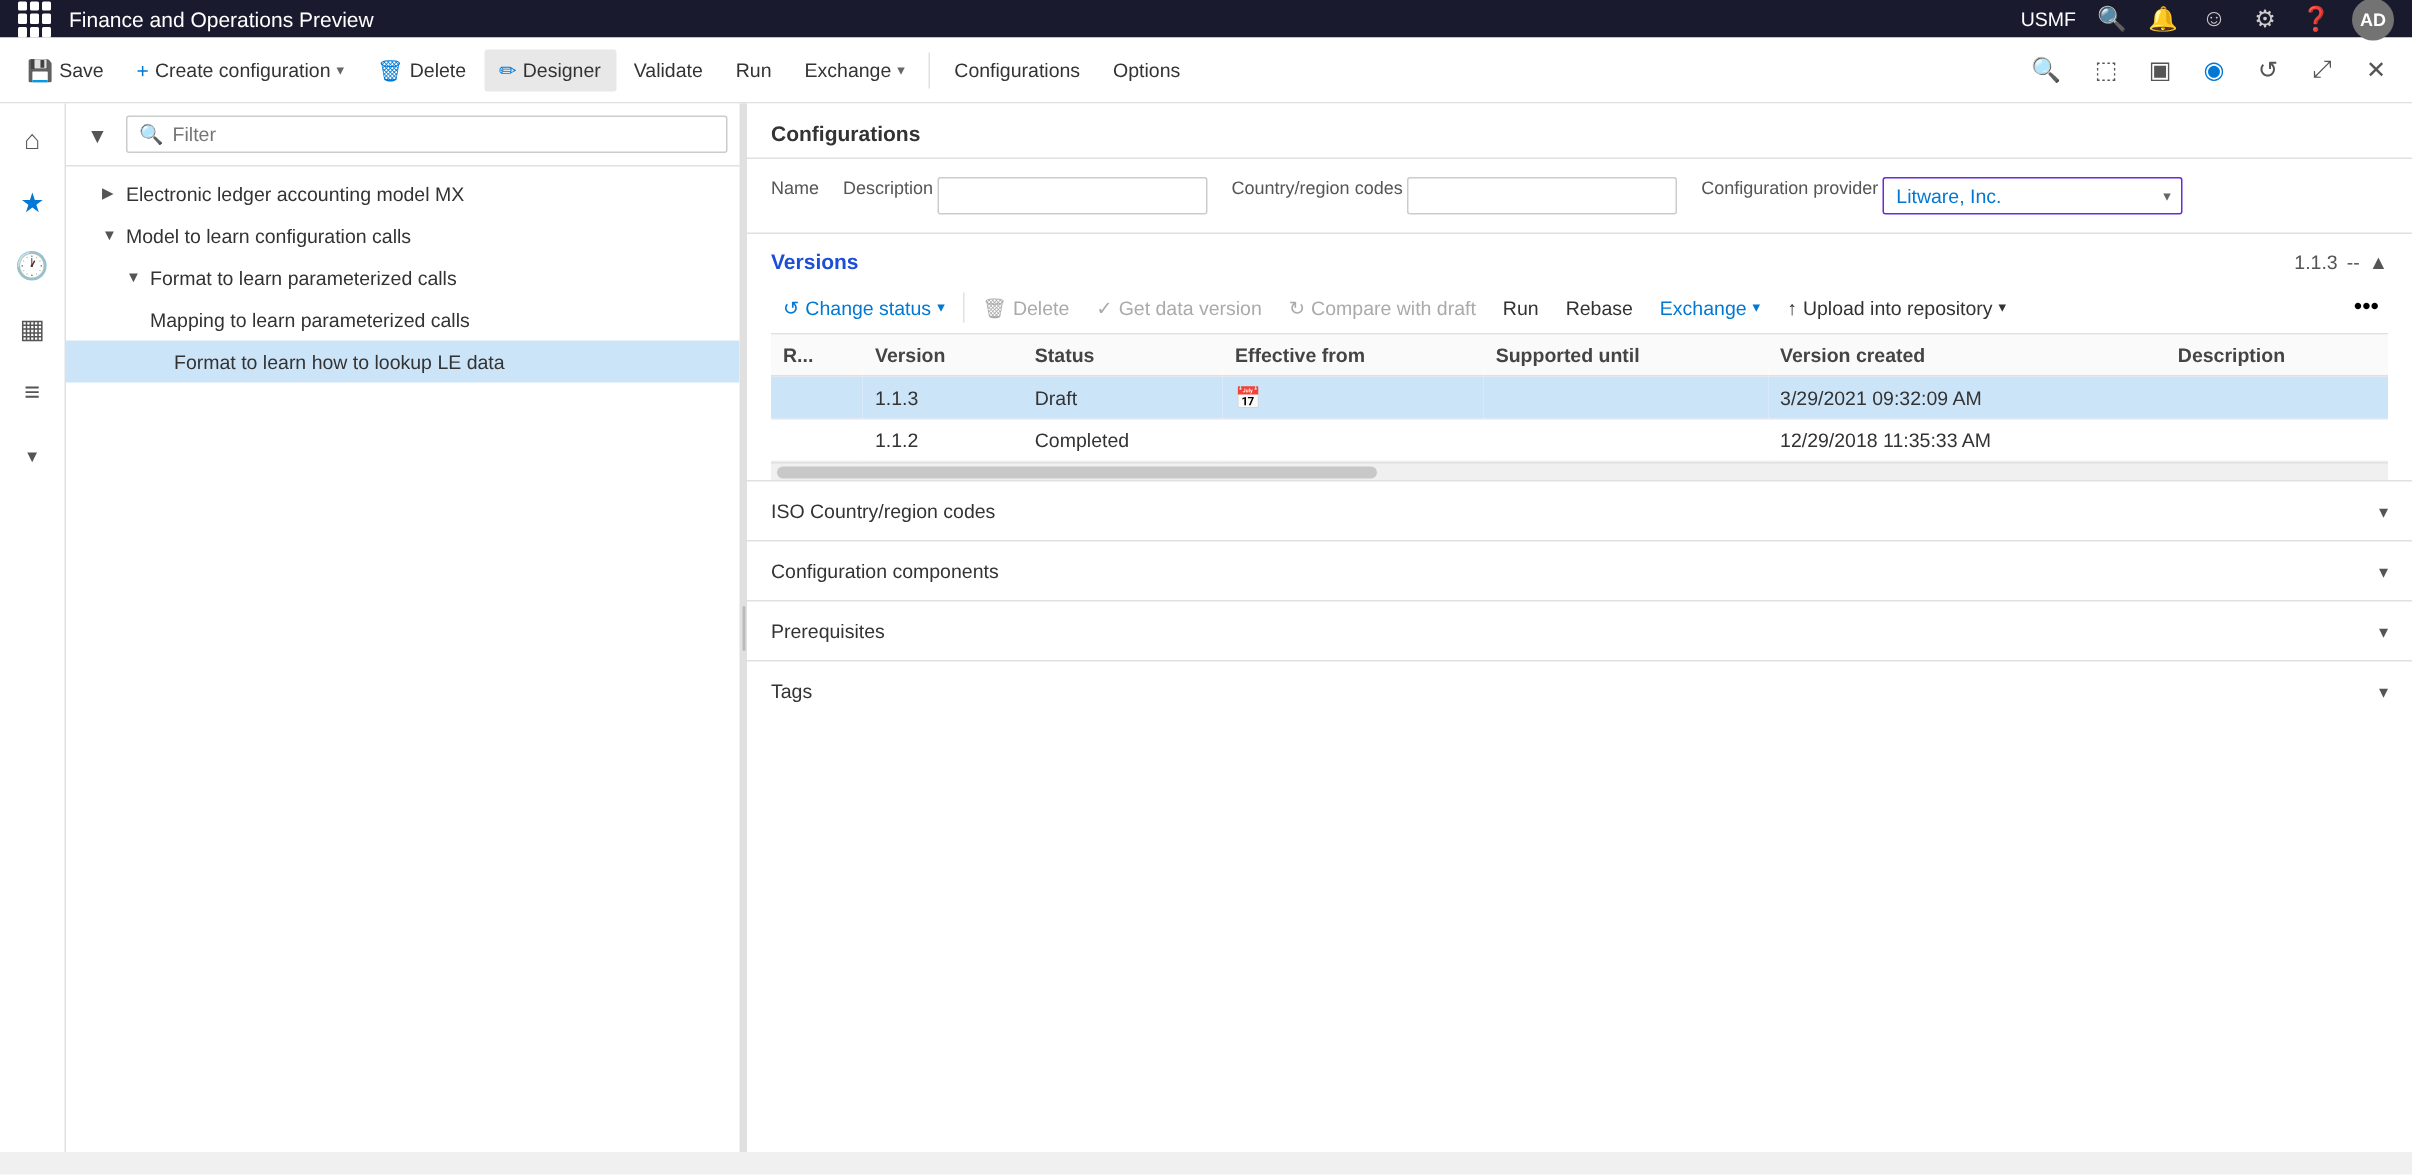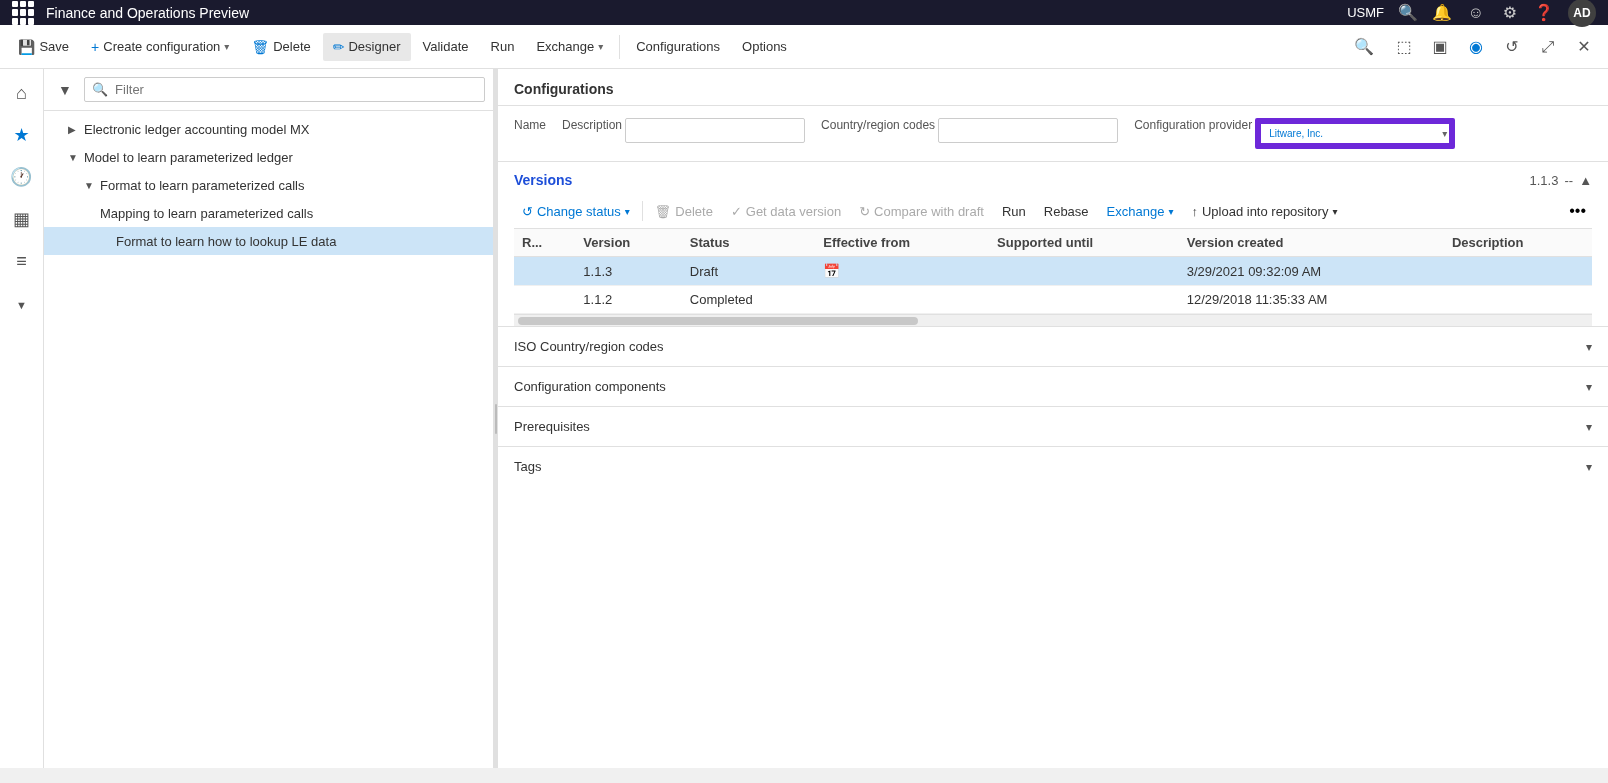--- a/index.html
+++ b/index.html
@@ -26,21 +26,21 @@
     .title-bar-title { font-size: 14px; font-weight: 400; flex: 1; }
     .title-bar-right {
       display: flex; align-items: center; gap: 14px; font-size: 13px;
     }
     .title-bar-right .usmf { font-size: 13px; }
     .title-bar-icon {
       width: 20px; height: 20px; display: flex; align-items: center; justify-content: center;
       font-size: 16px; cursor: pointer; color: #ccc;
     }
     .avatar {
-      width: 28px; height: 28px; border-radius: 50%; background: #404040;
+      width: 28px; height: 28px; border-radius: 50%; background: #737373;
       display: flex; align-items: center; justify-content: center;
       font-size: 12px; font-weight: bold; color: white; cursor: pointer;
     }
 
     
     .command-bar {
       background: white;
       height: 44px;
       border-bottom: 1px solid #e0e0e0;
       display: flex;
@@ -167,22 +167,22 @@
       border: 1px solid #ccc; border-radius: 2px;
       padding: 4px 8px; font-size: 13px; color: #333;
       background: white; outline: none; min-width: 120px;
     }
     .form-input.wide { width: 220px; }
     .form-input.medium { width: 180px; }
     .form-select-wrap {
       position: relative; display: flex; align-items: center;
     }
     .form-select-wrap select {
-      border: 6px solid #6d28d9; border-radius: 2px;
-      padding: 4px 28px 4px 8px; font-size: 10px; color: #0078d4;
+      border: 1px solid #6d28d9; border-radius: 2px;
+      padding: 4px 28px 4px 8px; font-size: 13px; color: #0078d4;
       background: white; outline: none; appearance: none; cursor: pointer;
       width: 200px;
     }
     .form-select-caret {
       position: absolute; right: 8px; font-size: 10px; color: #666; pointer-events: none;
     }
 
     
     .versions-section { padding: 0 16px 0; }
     .versions-header {
@@ -344,21 +344,21 @@
 
     <div class="nav-tree">
 
       <div class="nav-item nav-indent-1">
         <span class="nav-caret">▶</span>
         <span class="nav-text">Electronic ledger accounting model MX</span>
       </div>
 
       <div class="nav-item nav-indent-1">
         <span class="nav-caret">▼</span>
-        <span class="nav-text">Model to learn parameterized ledger</span>
+        <span class="nav-text">Model to learn configuration calls</span>
       </div>
 
       <div class="nav-item nav-indent-2">
         <span class="nav-caret">▼</span>
         <span class="nav-text">Format to learn parameterized calls</span>
       </div>
 
       <div class="nav-item nav-indent-2">
         <span class="nav-caret"> </span>
         <span class="nav-text">Mapping to learn parameterized calls</span>

